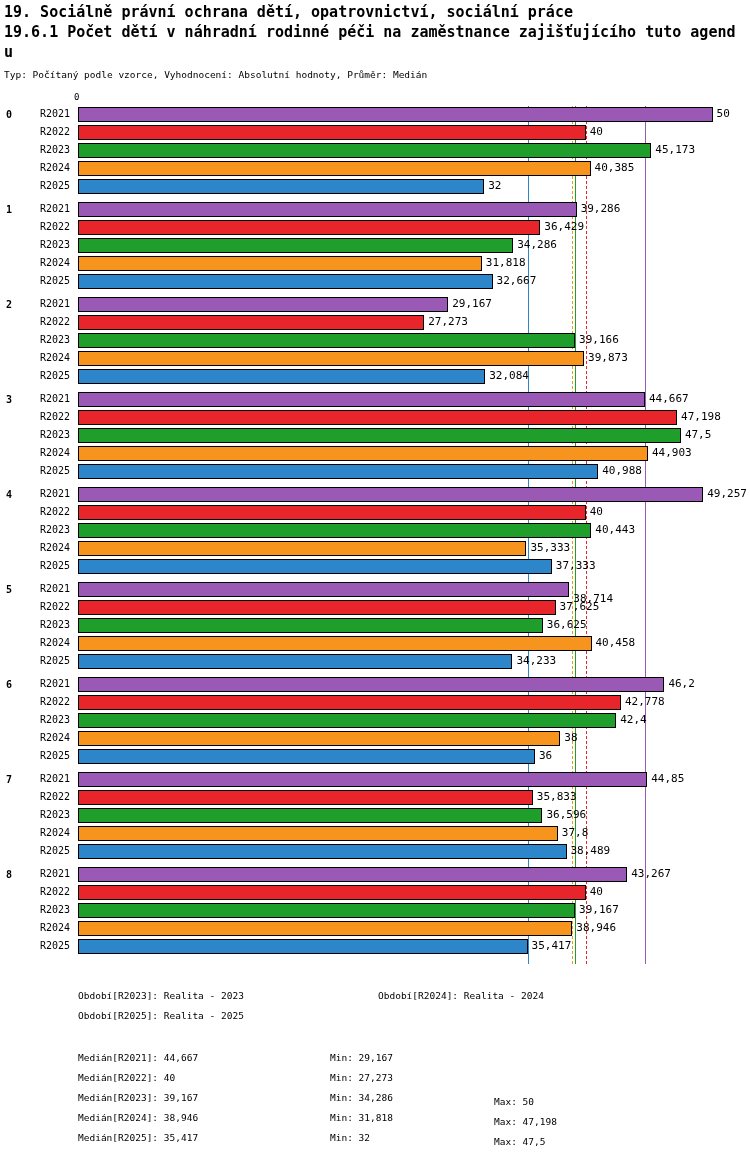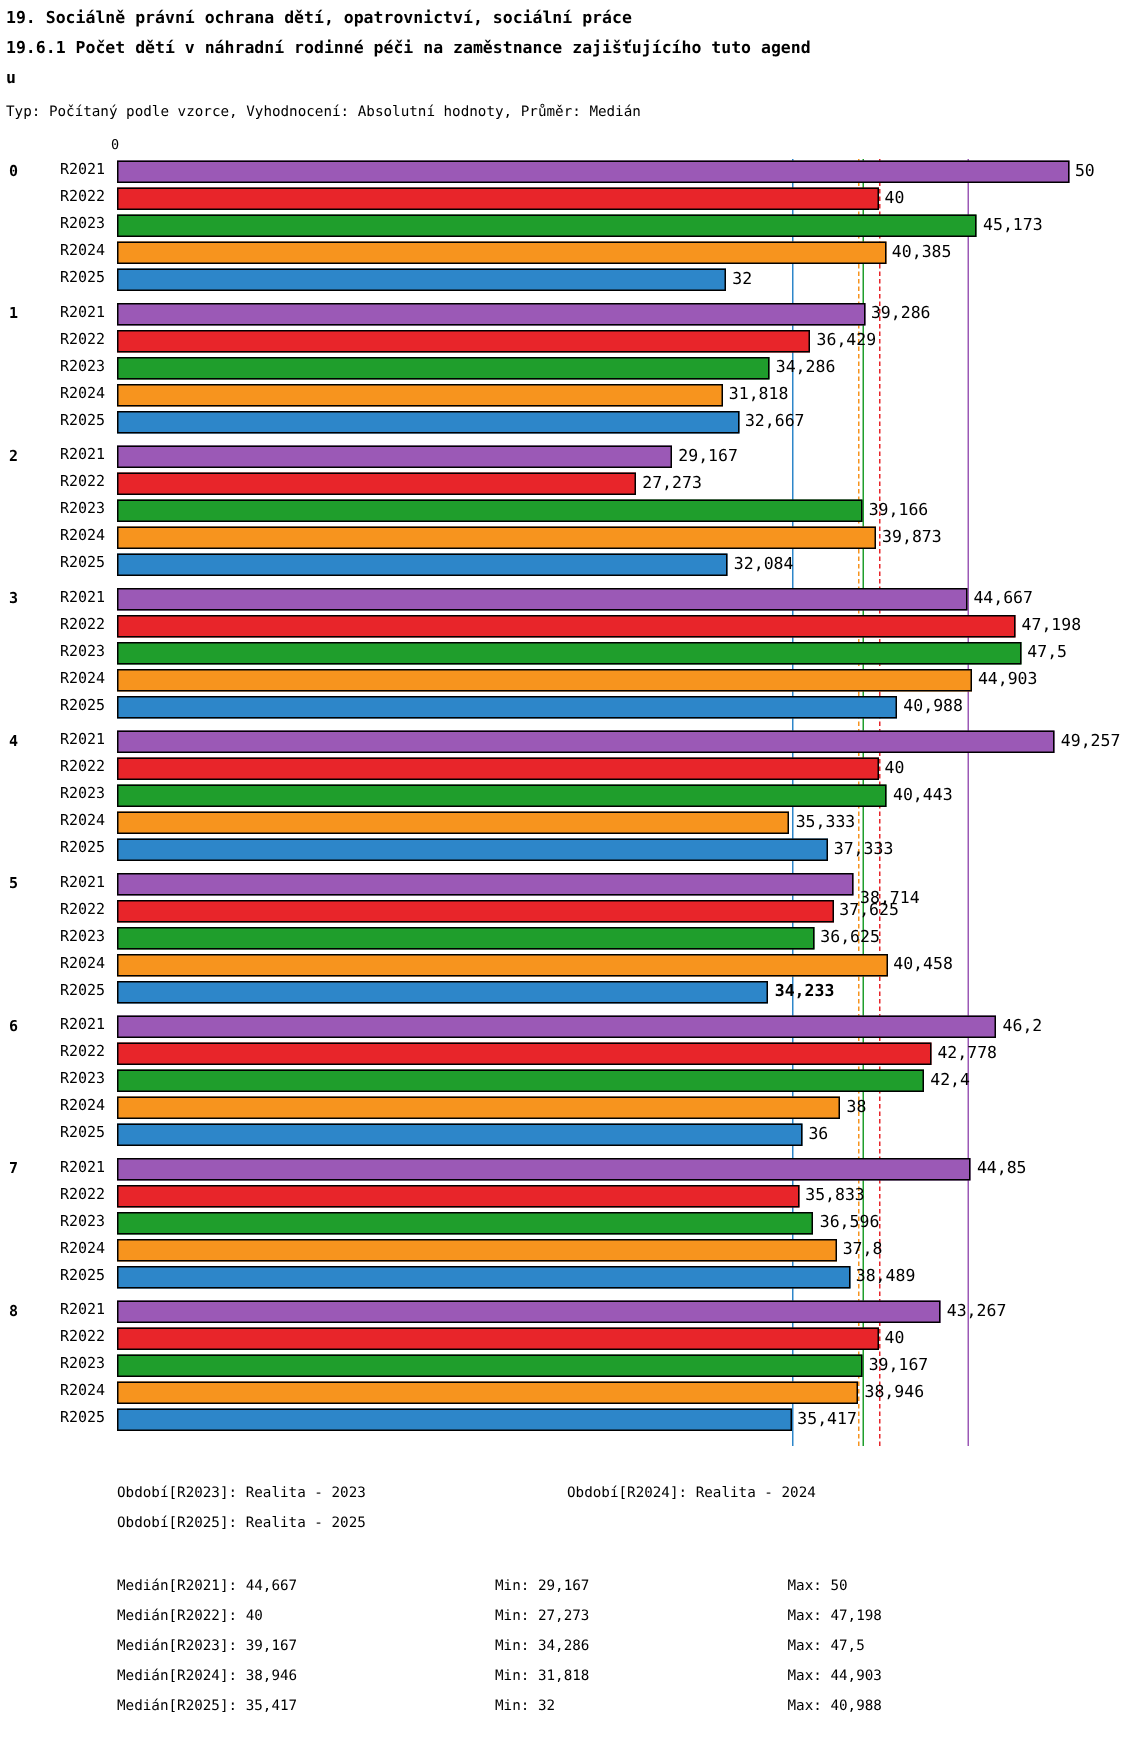--- a/index.html
+++ b/index.html
@@ -13,21 +13,21 @@
     font-family: "DejaVu Sans Mono", monospace;
     color: #000000;
     position: relative;
     overflow: hidden;
   }
   .title-block {
     padding: 2px 0 0 4px;
   }
   .title-line {
     font-family: "DejaVu Sans Mono", monospace;
-    font-size: 11px;
+    font-size: 15px;
     font-weight: bold;
     letter-spacing: 0px;
     line-height: 20px;
     white-space: nowrap;
   }
   .subtitle-line {
     font-family: "DejaVu Sans Mono", monospace;
     font-size: 9.5px;
     line-height: 14px;
     margin-top: 6px;
@@ -118,21 +118,21 @@
     position: absolute;
     left: 0;
     top: 1048px;
     width: 650px;
     font-size: 9.5px;
     line-height: 20px;
   }
   .st-row { position: relative; height: 20px; }
   .st-c1 { position: absolute; left: 78px; }
   .st-c2 { position: absolute; left: 330px; }
-  .st-c3 { position: absolute; left: 525px; }
+  .st-c3 { position: absolute; left: 494px; margin-top: 44px; }
 </style>
 </head>
 <body>
 
 <div class="title-block">
   <div class="title-line">19. Sociálně právní ochrana dětí, opatrovnictví, sociální práce</div>
   <div class="title-line">19.6.1 Počet dětí v náhradní rodinné péči na zaměstnance zajišťujícího tuto agend</div>
   <div class="title-line">u</div>
   <div class="subtitle-line">Typ: Počítaný podle vzorce, Vyhodnocení: Absolutní hodnoty, Průměr: Medián</div>
 </div>
@@ -303,21 +303,21 @@
           <div class="bar-value" style="left: 468.856px;">36,625</div>
         </div>
         <div class="row">
           <div class="row-label">R2024</div>
           <div class="bar" style="width: 513.505px; background: rgb(247, 148, 30);"></div>
           <div class="bar-value" style="left: 517.505px;">40,458</div>
         </div>
         <div class="row">
           <div class="row-label">R2025</div>
           <div class="bar" style="width: 434.496px; background: rgb(45, 134, 201);"></div>
-          <div class="bar-value" style="left: 438.496px; font-weight: bold;">34,233</div>
+          <div class="bar-value" style="left: 438.496px;">34,233</div>
         </div>
       </div>
       <div class="group" style="position: absolute; left: 0px; top: 570px; width: 660px; height: 90px;">
         <div class="group-index" style="top: 4px;">6</div>
         <div class="row">
           <div class="row-label">R2021</div>
           <div class="bar" style="width: 586.385px; background: rgb(155, 89, 182);"></div>
           <div class="bar-value" style="left: 590.385px;">46,2</div>
         </div>
         <div class="row">

